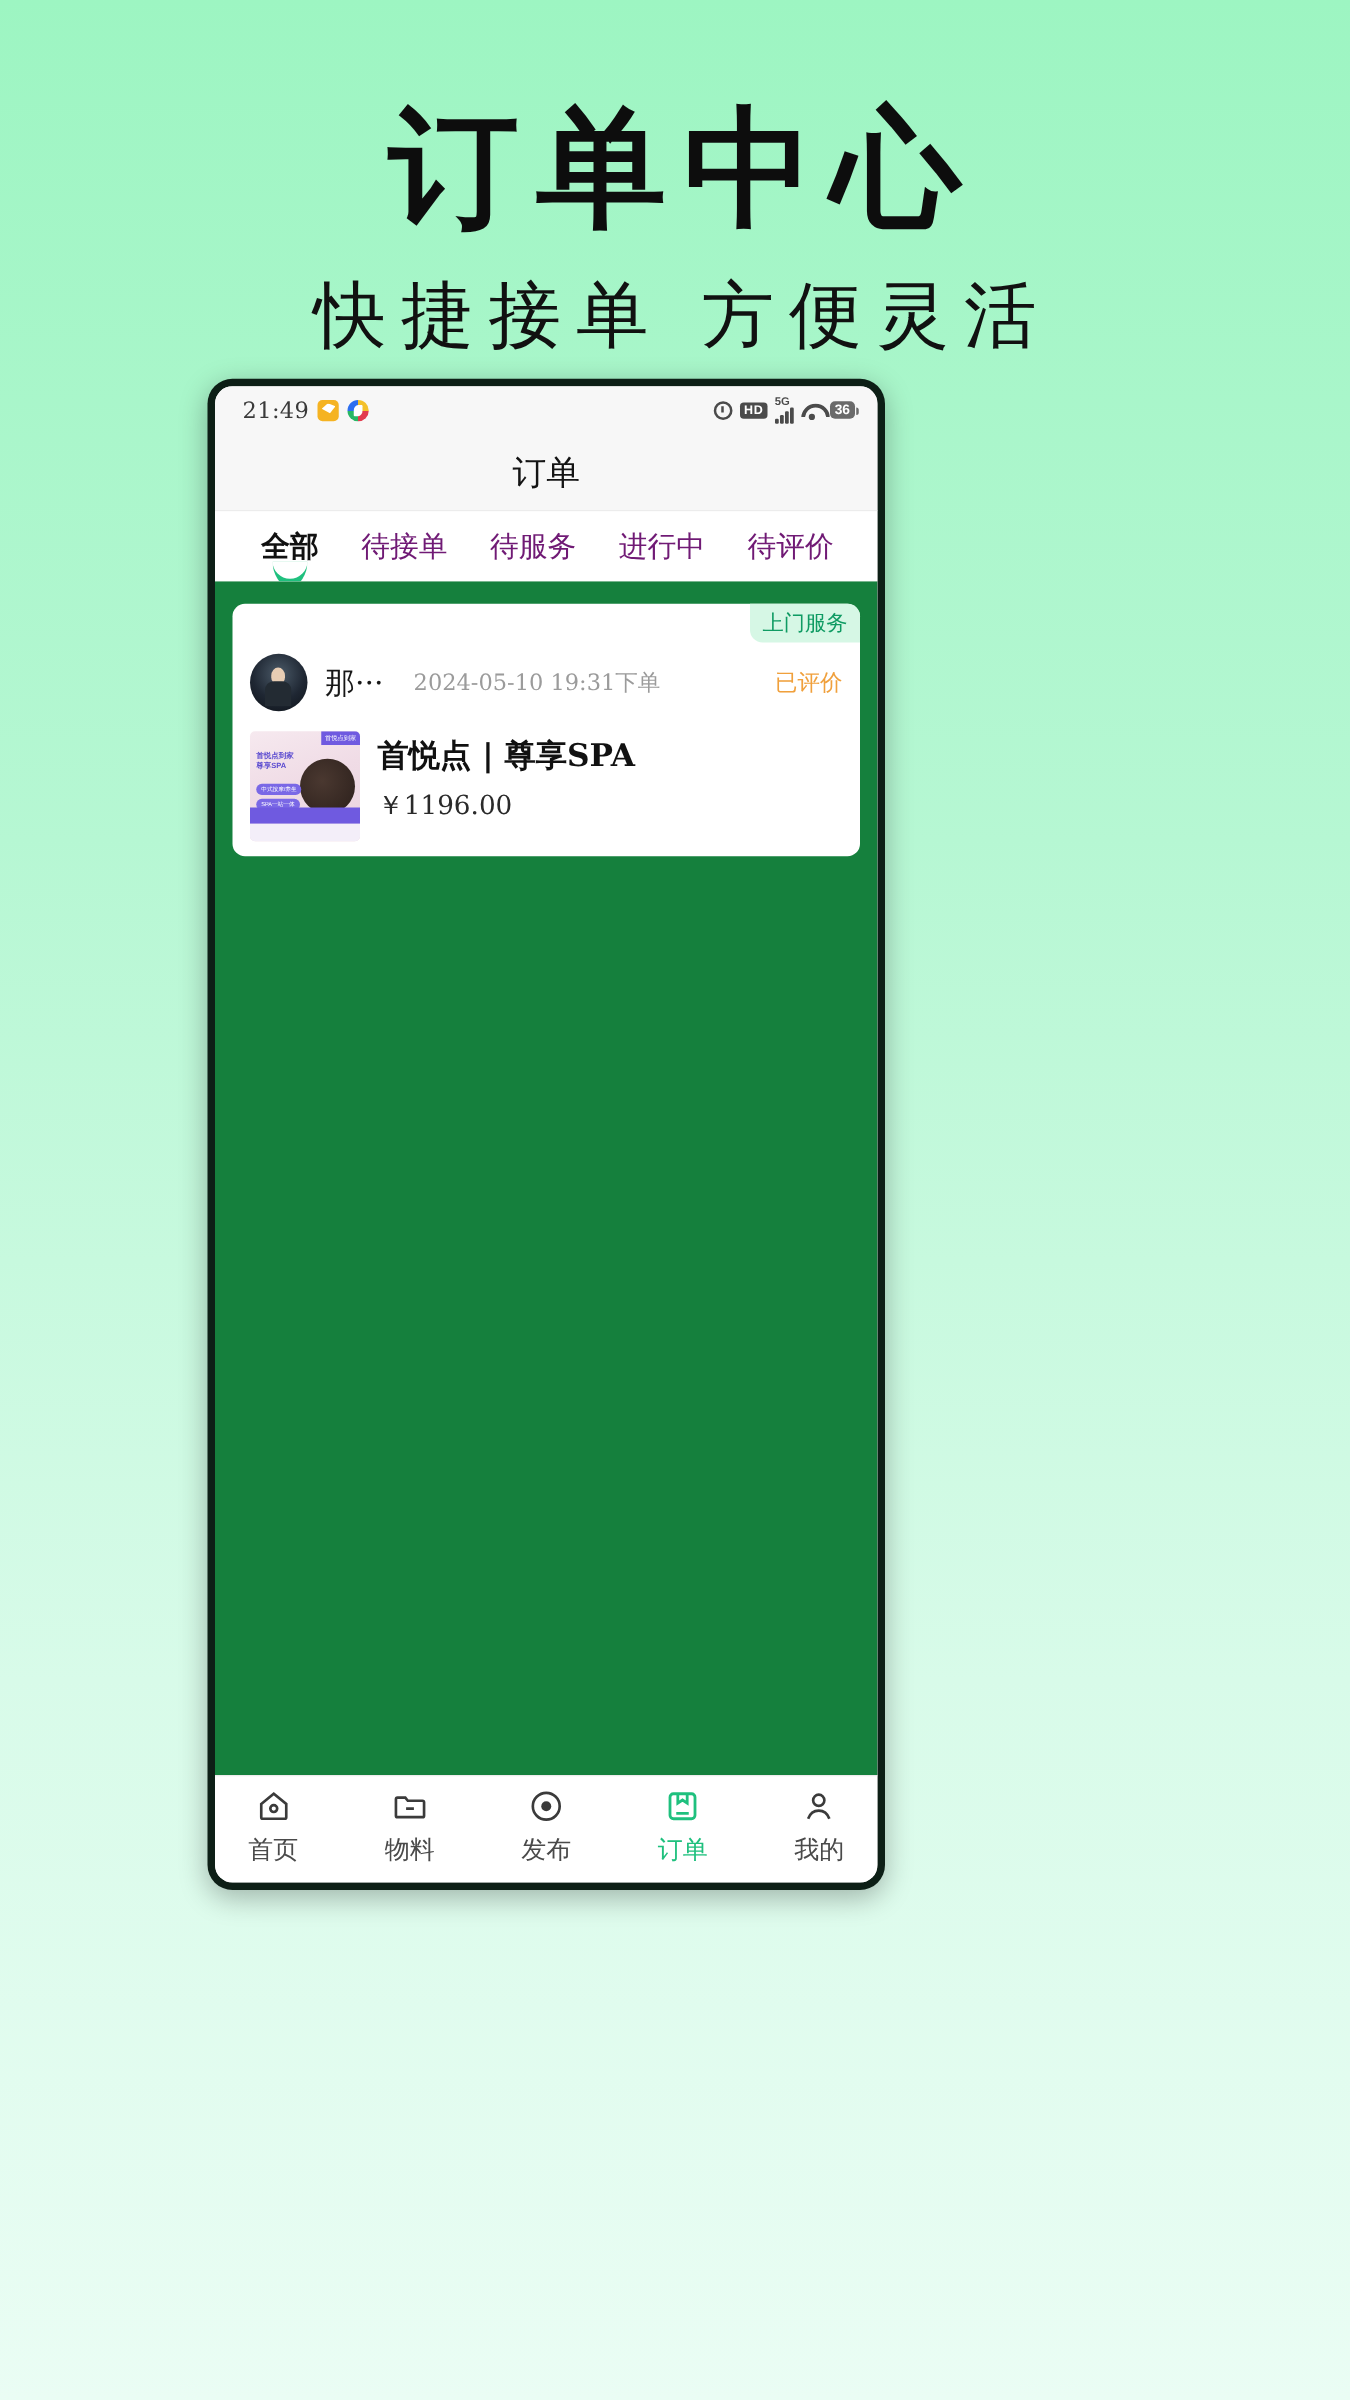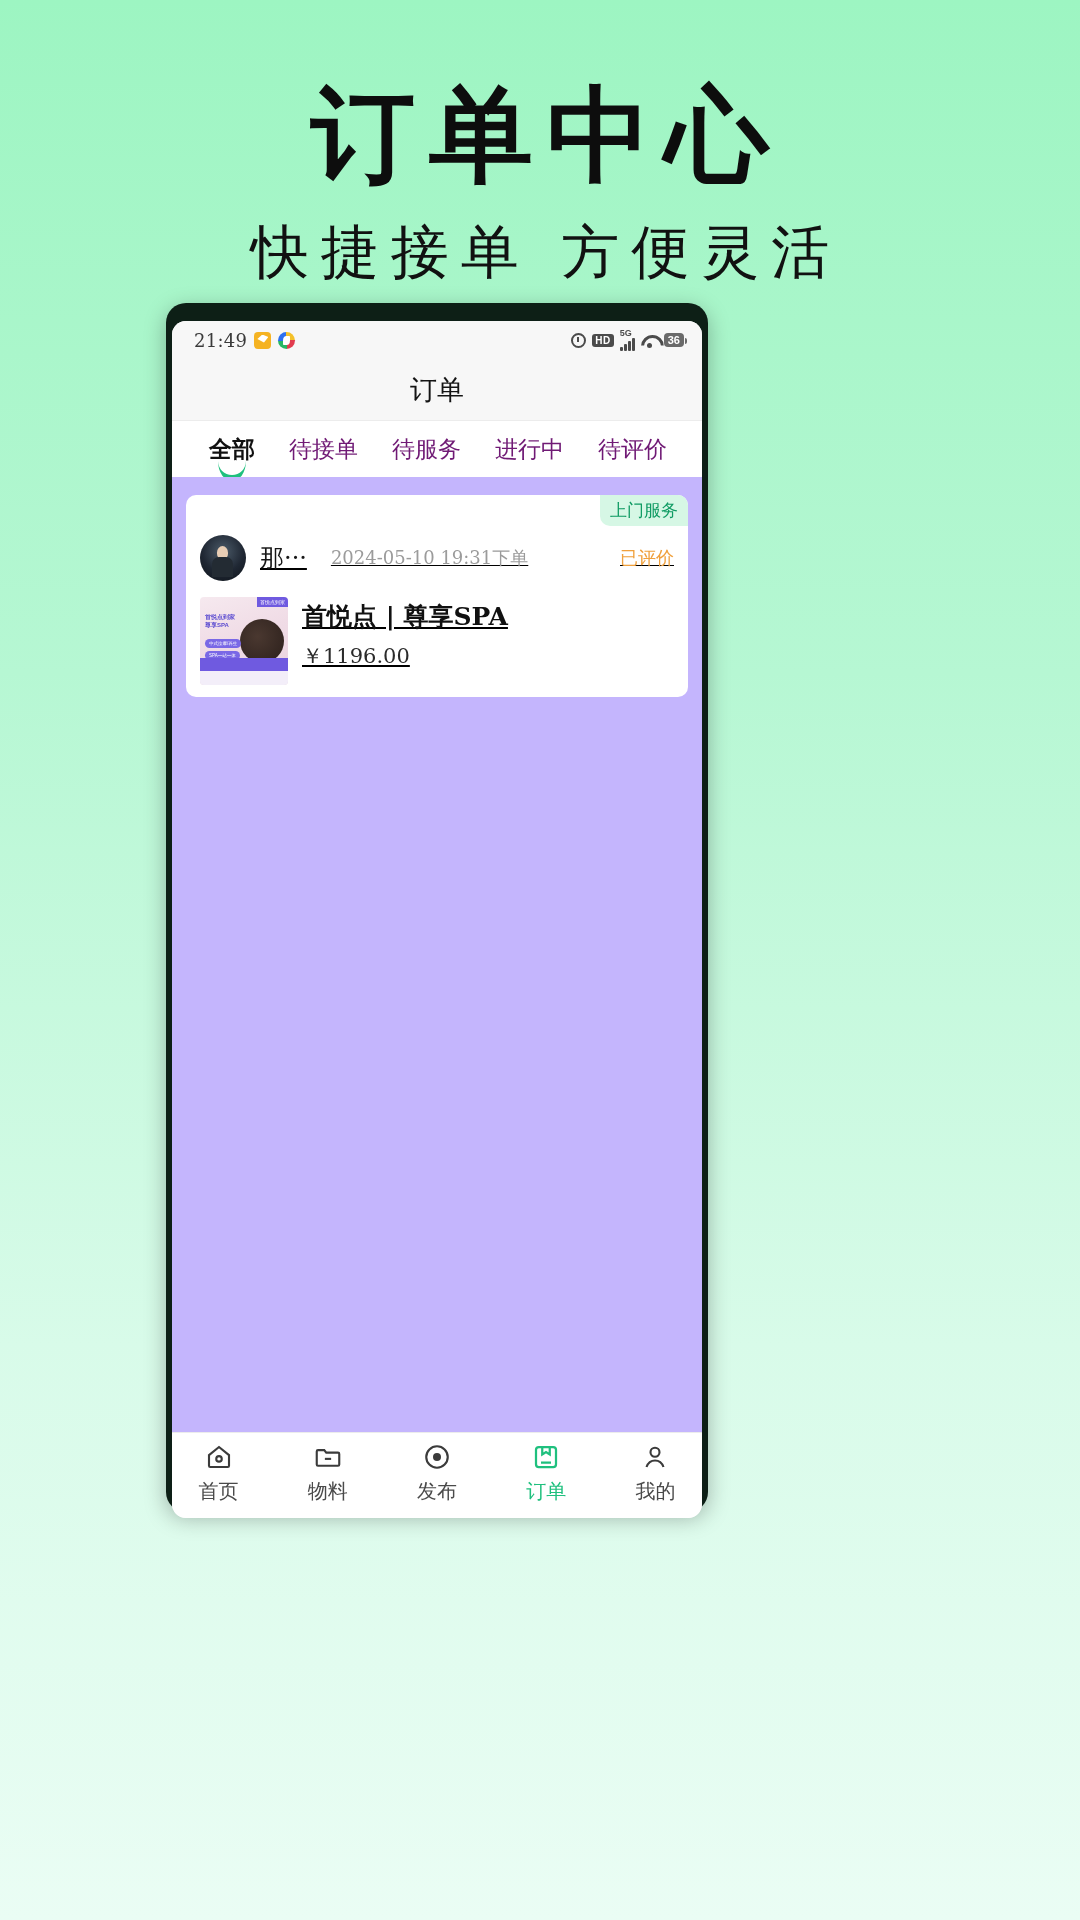--- a/index.html
+++ b/index.html
@@ -32,21 +32,20 @@
     border-radius:20px;
     padding:6px 6px 6px 6px;
     box-shadow:0 6px 22px rgba(0,0,0,.28);
   }
   .screen {
     width:100%; height:100%;
     background:#f4f4f4;
     border-radius:14px; overflow:hidden;
     display:flex; flex-direction:column;
     position:relative;
-    margin-top:12px;
   }
 
   
   .statusbar {
     height:38px; flex:0 0 38px;
     background:#f7f7f7;
     display:flex; align-items:center; justify-content:space-between;
     padding:0 18px 0 22px;
   }
   .sb-left { display:flex; align-items:center; gap:7px; }
@@ -101,21 +100,21 @@
     font-family:"DejaVu Serif","Liberation Serif",serif;
   }
   .tab.active { color:#111; font-weight:700; }
   .tab.active::after{
     content:""; position:absolute; left:50%; transform:translateX(-50%);
     bottom:-16px; width:28px; height:14px;
     border-bottom:6px solid #1fc07e; border-radius:0 0 50% 50%/0 0 100% 100%;
   }
 
   
-  .list { flex:1 1 auto; background:#c4b5fd; padding:18px 14px 0; overflow:hidden;text-decoration:underline; }
+  .list { flex:1 1 auto; background:#15803d; padding:18px 14px 0; overflow:hidden; }
   .card { background:#fff; border-radius:10px; padding:14px 14px 12px; position:relative; }
 
   .badge-service{
     position:absolute; right:0; top:0;
     background:#d6f7e5; color:#0f9b63;
     font-size:17px; padding:4px 10px; border-radius:0 10px 0 10px;
     font-family:"DejaVu Serif","Liberation Serif",serif;
   }
 
   .row-user { display:flex; align-items:center; margin-top:26px; }

